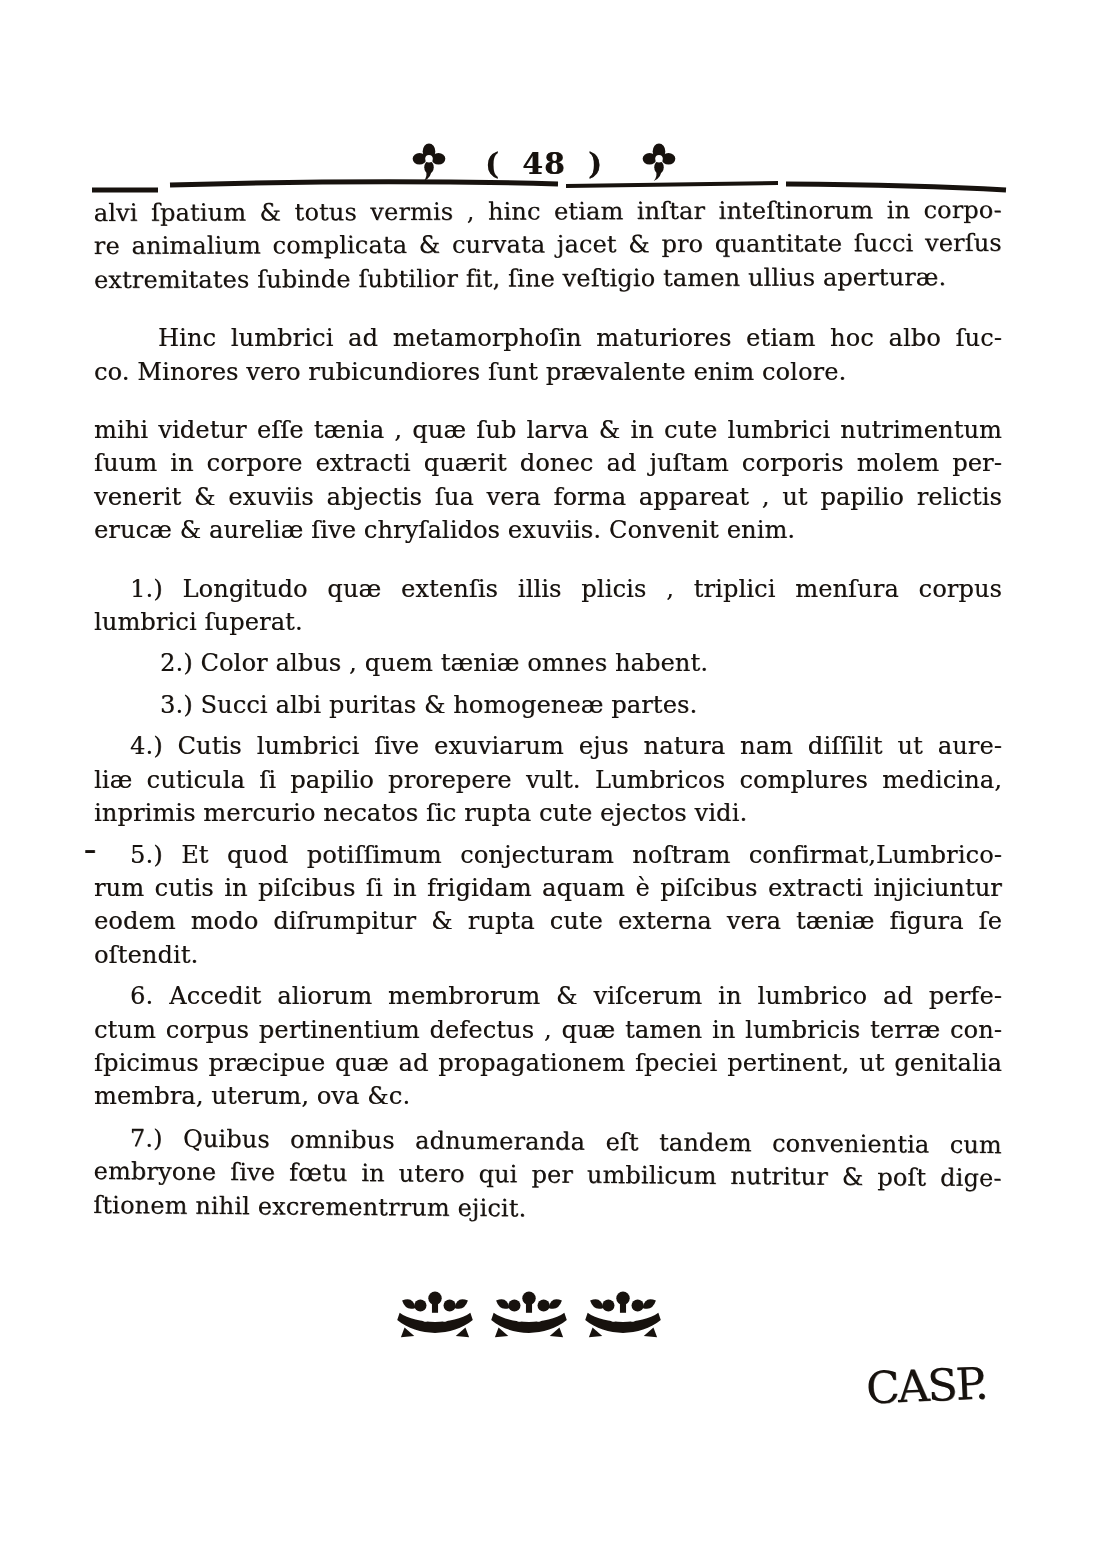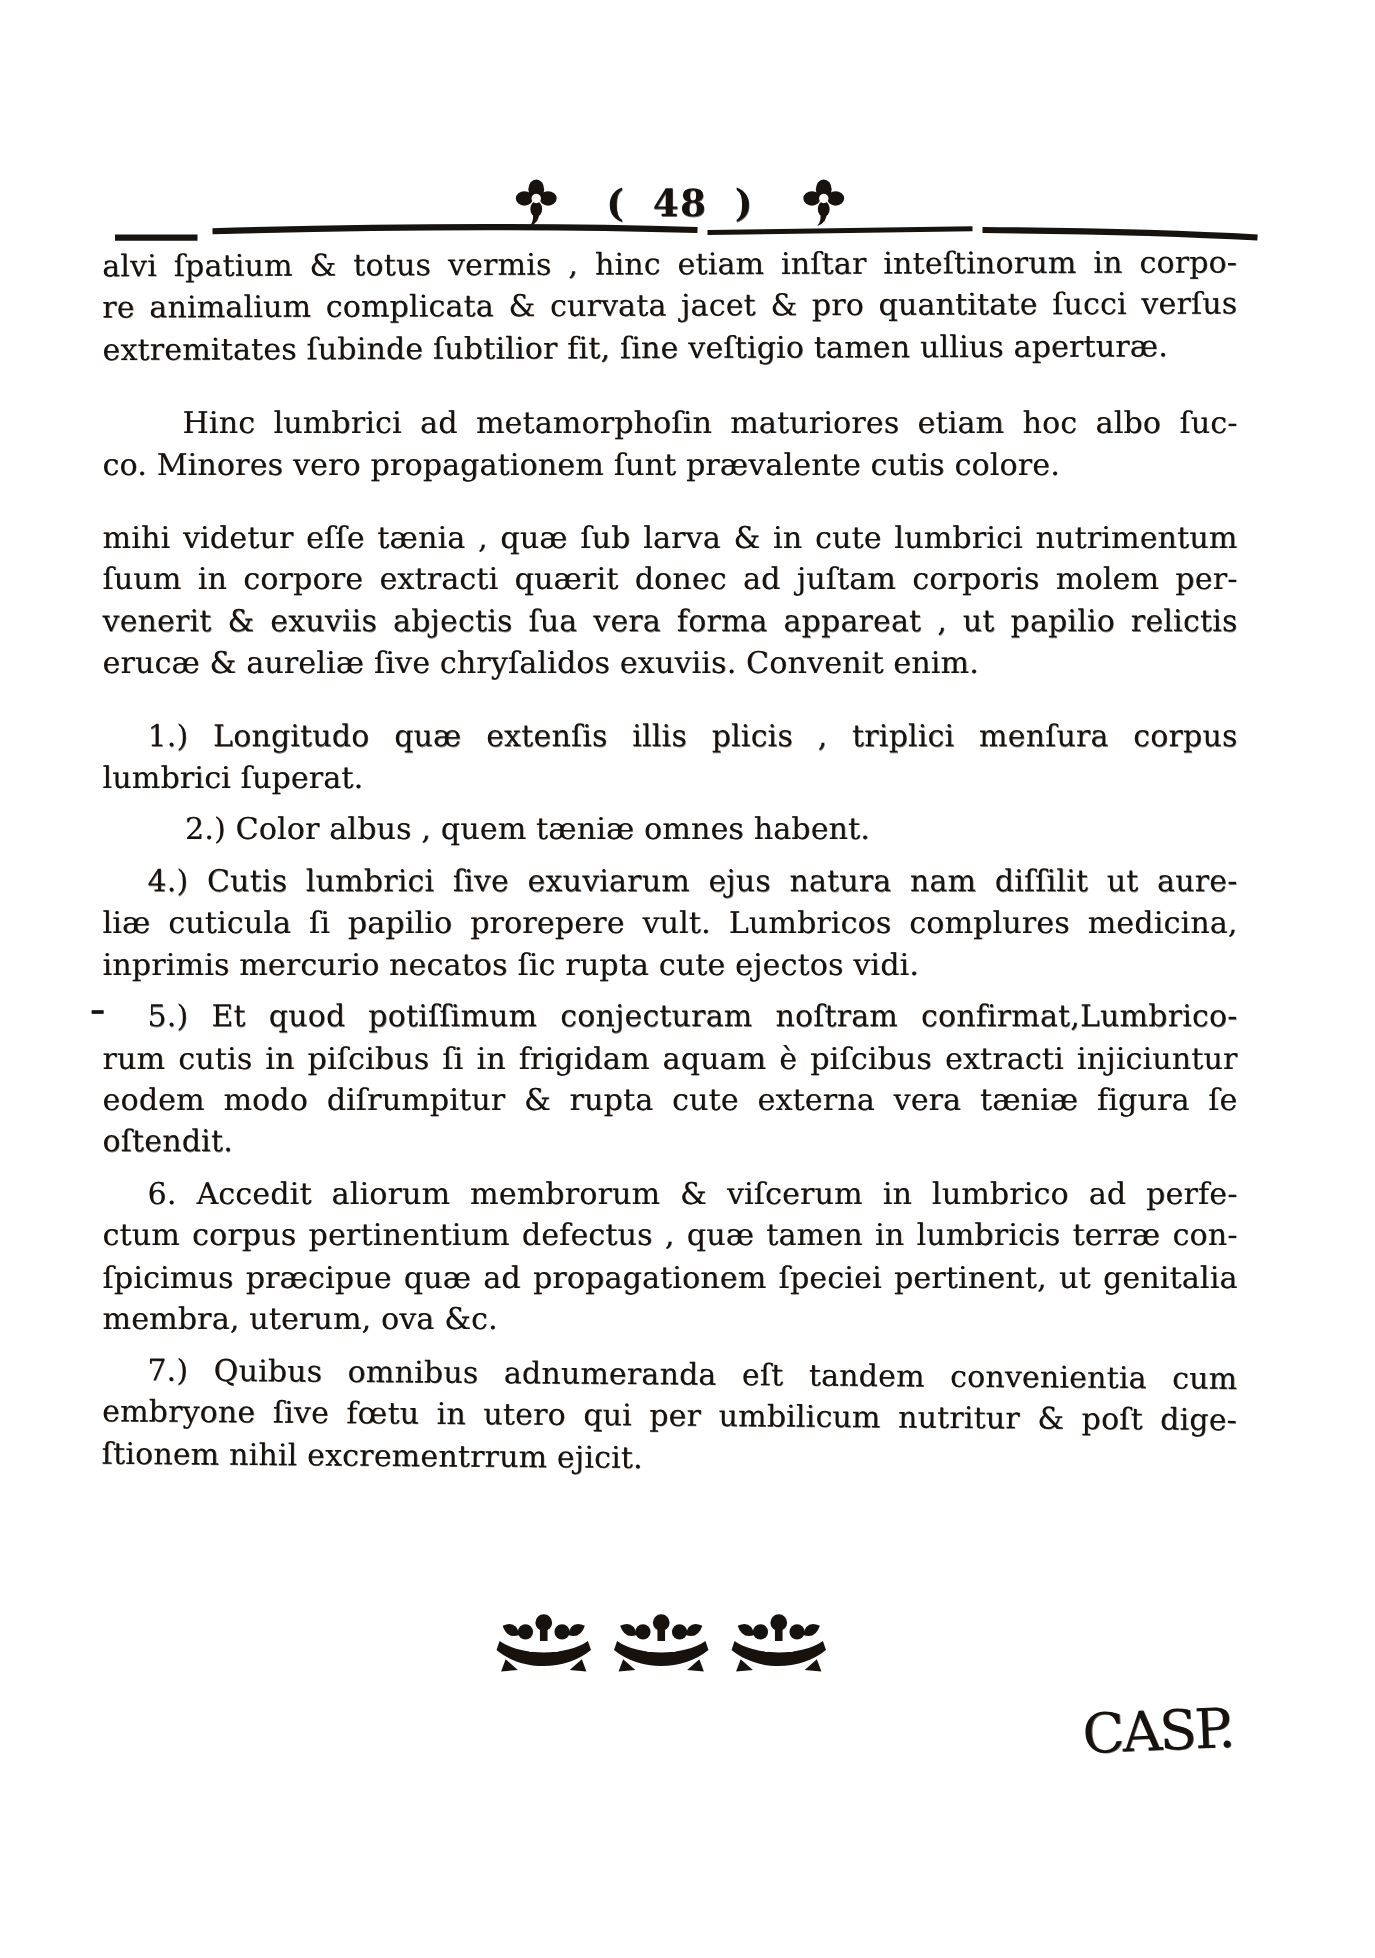--- a/index.html
+++ b/index.html
@@ -34,21 +34,21 @@
 
   
   .rule {
     position: absolute; left: 88px; top: 176px;
     width: 924px; height: 22px; display: block;
   }
 
   
   .text-col {
     position: absolute;
-    left: 82px; top: 197px; width: 908px;
+    left: 94px; top: 197px; width: 908px;
     font-size: 24px; line-height: 33.4px;
     letter-spacing: 0.15px;
     text-shadow: 0.45px 0.35px 0.3px rgba(23,18,14,.55);
   }
   .block { margin-top: 25px; position: relative; }
   .block:first-child { margin-top: 0; }
   .item + .item { margin-top: 8px; }
   .block:first-child { transform: rotate(-0.2deg); transform-origin: 0 100%; }
   .block:last-child  { transform: rotate(0.45deg); transform-origin: 0 0; }
 
@@ -134,35 +134,38 @@
   </svg>
 
   <main class="text-col" id="text-col">
       <div class="block para">
         <div class="line first">alvi ſpatium &amp; totus vermis , hinc etiam inſtar inteſtinorum in corpo-</div>
         <div class="line">re animalium complicata &amp; curvata jacet &amp; pro quantitate ſucci verſus</div>
         <div class="line last">extremitates ſubinde ſubtilior fit, ſine veſtigio tamen ullius aperturæ.</div>
       </div>
       <div class="block para indent">
         <div class="line first">Hinc lumbrici ad metamorphoſin maturiores etiam hoc albo ſuc-</div>
-        <div class="line last">co.   Minores vero propagationem ſunt prævalente cutis colore.</div>
+        <div class="line last">co.   Minores vero rubicundiores ſunt prævalente enim colore.</div>
       </div>
       <div class="block para indent">
         <div class="line">mihi videtur eſſe tænia , quæ ſub larva &amp; in cute lumbrici nutrimentum</div>
         <div class="line">ſuum in corpore extracti quærit donec ad juſtam corporis molem per-</div>
         <div class="line">venerit &amp; exuviis abjectis ſua vera forma appareat , ut papilio relictis</div>
         <div class="line last">erucæ &amp; aureliæ ſive chryſalidos exuviis.   Convenit enim.</div>
       </div>
       <div class="block item">
         <div class="line first">1.) Longitudo quæ extenſis illis plicis , triplici menſura corpus</div>
         <div class="line last">lumbrici ſuperat.</div>
       </div>
       <div class="block item indent">
         <div class="line first last">2.) Color albus , quem tæniæ omnes habent.</div>
       </div>
+      <div class="block item indent">
+        <div class="line first last">3.) Succi albi puritas &amp; homogeneæ partes.</div>
+      </div>
       <div class="block item">
         <div class="line first">4.) Cutis lumbrici ſive exuviarum ejus natura nam diſſilit ut aure-</div>
         <div class="line">liæ cuticula ſi papilio prorepere vult.   Lumbricos complures medicina,</div>
         <div class="line last">inprimis mercurio necatos ſic rupta cute ejectos vidi.</div>
       </div>
       <div class="block item">
         <span class="margin-mark">–</span>
         <div class="line first">5.) Et quod potiſſimum conjecturam noſtram confirmat,Lumbrico-</div>
         <div class="line">rum cutis in piſcibus ſi in frigidam aquam è piſcibus extracti injiciuntur</div>
         <div class="line">eodem modo diſrumpitur &amp; rupta cute externa vera tæniæ figura ſe</div>

